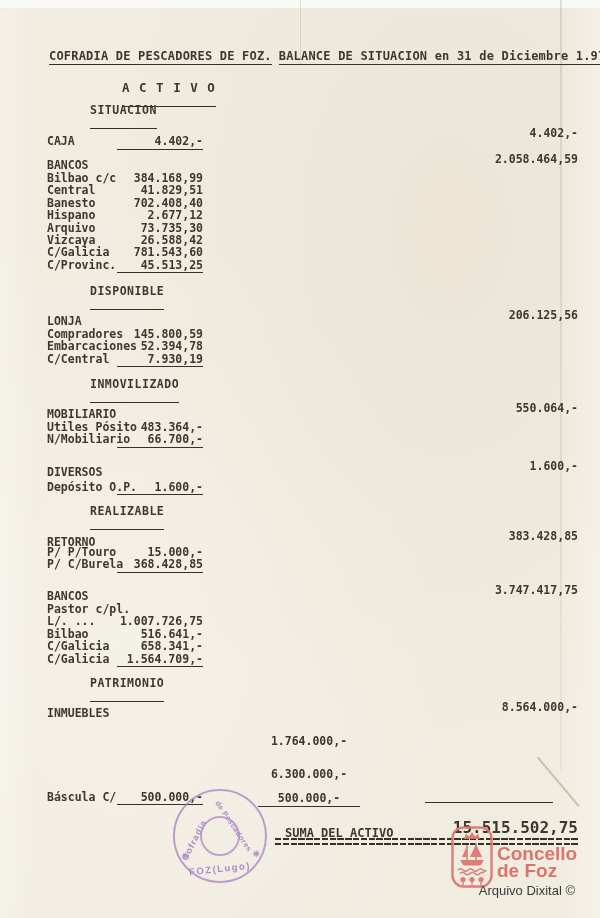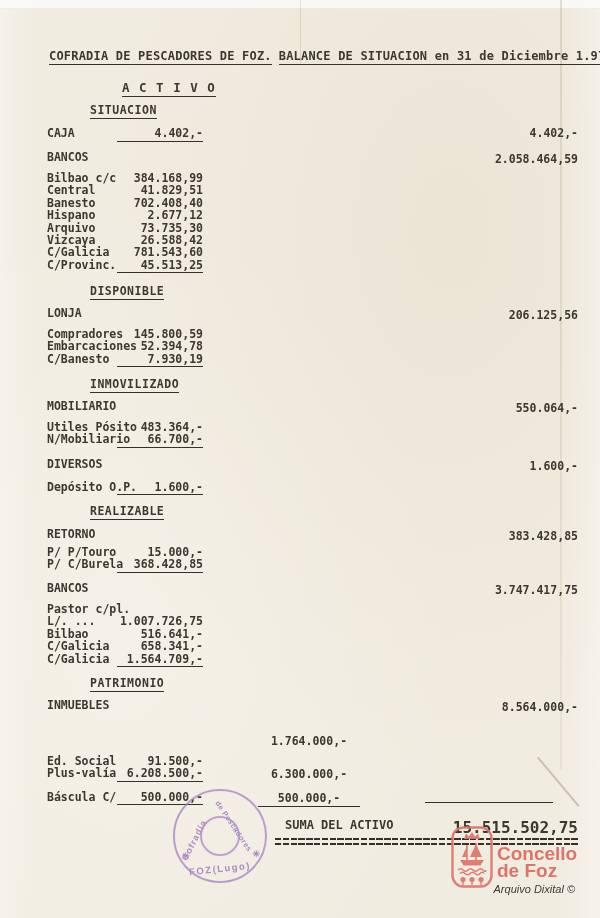--- a/index.html
+++ b/index.html
@@ -15,23 +15,23 @@
   }
   .page *{box-sizing:border-box;}
   .top-strip{position:absolute;left:0;top:0;width:600px;height:9px;background:rgba(250,250,247,.9);border-bottom:1px solid rgba(0,0,0,.05);}
   .crease-v{position:absolute;left:560px;top:0;width:2px;height:770px;background:linear-gradient(rgba(170,158,132,.30), rgba(170,158,132,.12));}
   .crease-v2{position:absolute;left:300px;top:0;width:1px;height:64px;background:rgba(170,158,132,.28);}
   .crease-d{position:absolute;left:537px;top:758px;width:1.5px;height:64px;background:rgba(150,140,118,.45);transform:rotate(-40deg);transform-origin:top left;}
 
   .u{border-bottom:1.6px solid #35312a;padding-bottom:1px;}
   .doc-title{position:absolute;left:49px;top:49px;font-size:12px;white-space:pre;letter-spacing:.2px;}
   .doc-title .sp{display:inline-block;width:7px;}
-  .heading{position:absolute;left:90px;border-bottom:1.6px solid #35312a;padding-bottom:1px;letter-spacing:.5px;white-space:pre;}
+  .heading{position:absolute;left:90px;border-bottom:1.6px solid #35312a;padding-bottom:11px;letter-spacing:.5px;white-space:pre;}
   .heading.main{left:122px;font-size:12.5px;letter-spacing:1px;}
-  .row{position:absolute;left:47px;white-space:pre;}
+  .row{position:absolute;left:47px;white-space:pre;margin-top:8px;}
   .lbl{display:inline-block;width:70px;white-space:pre;}
   .val{display:inline-block;width:86px;text-align:right;white-space:pre;}
   .tot{position:absolute;right:22px;white-space:pre;text-align:right;}
   .mid{position:absolute;left:258px;width:102px;text-align:center;white-space:pre;}
   .list{position:absolute;left:47px;}
   .li{display:block;height:12.4px;line-height:12.4px;white-space:pre;}
   .subline{position:absolute;left:425px;top:802px;width:128px;border-bottom:1.6px solid #35312a;height:1px;}
   .dline{position:absolute;left:275px;right:22px;top:838px;height:7px;
     background:
       repeating-linear-gradient(90deg,#35312a 0 6.4px, rgba(0,0,0,0) 6.4px 7.8px) top/100% 2.4px no-repeat,
@@ -46,21 +46,21 @@
   .st-bottom{left:50%;bottom:9px;font-size:9.5px;letter-spacing:1.5px;transform:translateX(-50%) rotate(-6deg);}
   .st-fl{font-size:9px;}
   .st-fl.l{left:9px;bottom:22px;}
   .st-fl.r{right:7px;bottom:24px;}
 
   .crest{position:absolute;left:451px;top:826px;z-index:4;color:#dd746c;opacity:.92;}
   .brand{position:absolute;font-family:"Liberation Sans",sans-serif;color:#dd746c;font-size:19px;z-index:4;white-space:pre;}
   .brand.l1{left:497px;top:843px;}
   .brand.l2{left:497px;top:860px;}
   .brand b{font-weight:700;}
-  .credit{position:absolute;right:25px;top:883px;font-family:"Liberation Sans",sans-serif;font-weight:400;font-size:11px;color:#3a3a3a;z-index:4;white-space:pre;font-style:italic;}
+  .credit{position:absolute;right:25px;top:883px;font-family:"Liberation Sans",sans-serif;font-weight:400;font-size:13px;color:#3a3a3a;z-index:4;white-space:pre;}
 </style>
 </head>
 <body>
 
 <div class="page">
   <div class="top-strip"></div>
   <div class="crease-v"></div>
   <div class="crease-v2"></div>
   <div class="crease-d"></div>
 
@@ -85,21 +85,21 @@
     <div class="li"><span class="lbl">C/Galicia</span><span class="val">781.543,60</span></div>
     <div class="li"><span class="lbl">C/Provinc.</span><span class="val u">45.513,25</span></div>
   </div>
 
   <div class="heading" style="top:284px">DISPONIBLE</div>
   <div class="row" style="top:306px"><span>LONJA</span></div>
   <span class="tot" style="top:308px">206.125,56</span>
   <div class="list" style="top:328px">
     <div class="li"><span class="lbl">Compradores</span><span class="val">145.800,59</span></div>
     <div class="li"><span class="lbl">Embarcaciones</span><span class="val">52.394,78</span></div>
-    <div class="li"><span class="lbl">C/Banesto</span><span class="val u">7.930,19</span></div>
+    <div class="li"><span class="lbl">C/Central</span><span class="val u">7.930,19</span></div>
   </div>
 
   <div class="heading" style="top:377px">INMOVILIZADO</div>
   <div class="row" style="top:399px"><span>MOBILIARIO</span></div>
   <span class="tot" style="top:401px">550.064,-</span>
   <div class="list" style="top:421px">
     <div class="li"><span class="lbl">Utiles Pósito</span><span class="val">483.364,-</span></div>
     <div class="li"><span class="lbl">N/Mobiliario</span><span class="val u">66.700,-</span></div>
   </div>
   <div class="row" style="top:457px"><span>DIVERSOS</span></div>
@@ -124,24 +124,20 @@
     <div class="li"><span class="lbl">C/Galicia</span><span class="val">658.341,-</span></div>
     <div class="li"><span class="lbl">C/Galicia</span><span class="val u">1.564.709,-</span></div>
   </div>
 
   <div class="heading" style="top:676px">PATRIMONIO</div>
   <div class="row" style="top:698px"><span>INMUEBLES</span></div>
   <span class="tot" style="top:700px">8.564.000,-</span>
 
   <span class="mid" style="top:734px">1.764.000,-</span>
 
-  <div class="list" style="top:755px">
-    <div class="li"><span class="lbl">Ed. Social</span><span class="val">91.500,-</span></div>
-    <div class="li"><span class="lbl">Plus-valía</span><span class="val u">6.208.500,-</span></div>
-  </div>
   <span class="mid" style="top:767px">6.300.000,-</span>
 
   <div class="list" style="top:791px">
     <div class="li"><span class="lbl">Báscula C/</span><span class="val u">500.000,-</span></div>
   </div>
   <span class="mid u" style="top:791px">500.000,-</span>
   <div class="subline"></div>
 
   <div class="row" style="left:285px;top:818px;font-size:12px">SUMA DEL ACTIVO</div>
   <span class="tot" style="top:818px;font-size:16px">15.515.502,75</span>

